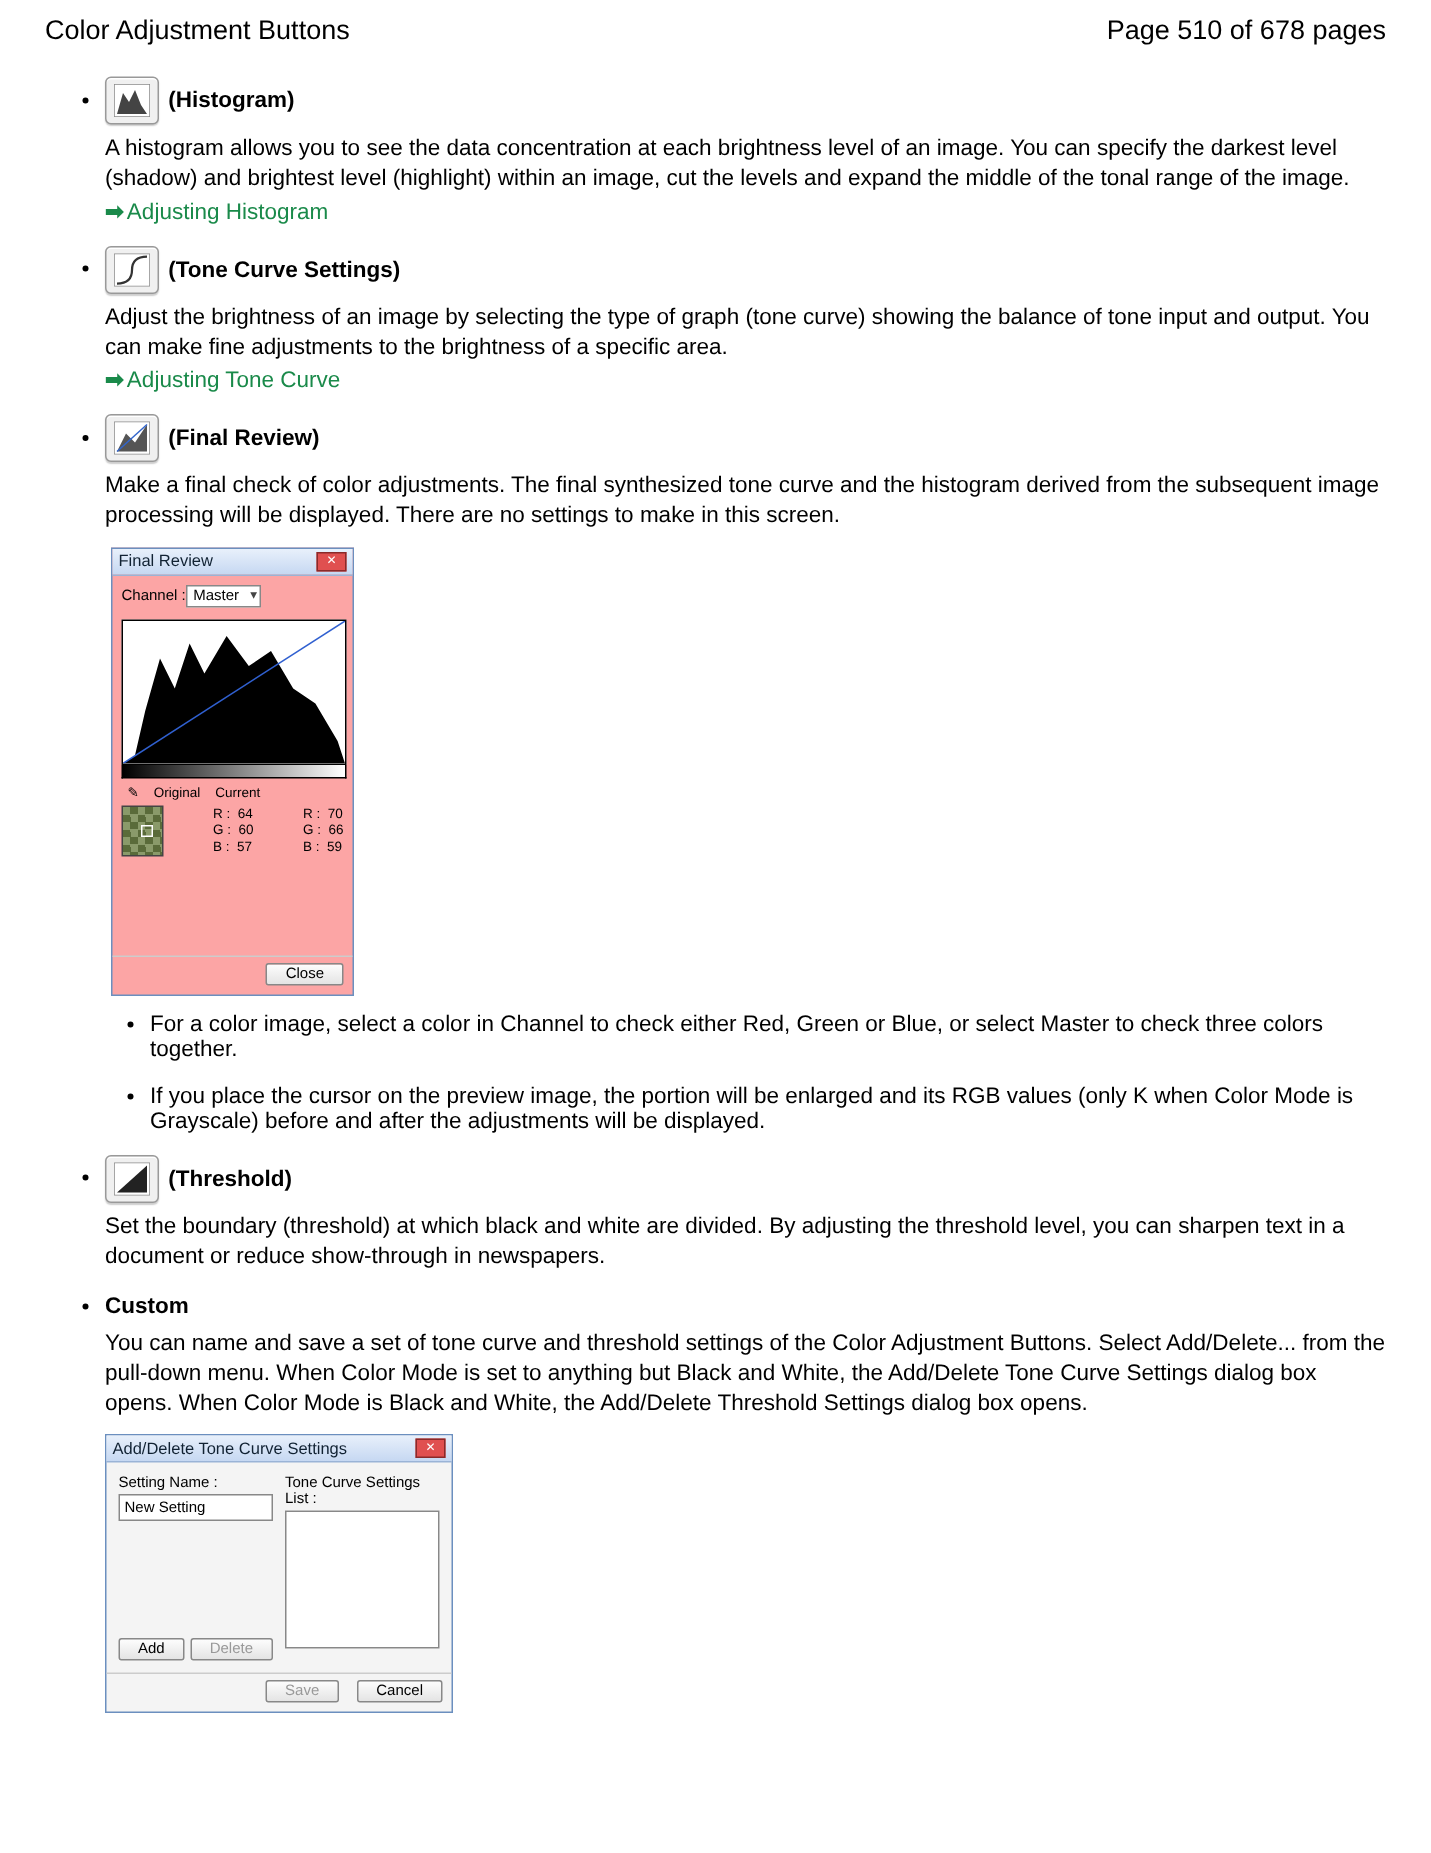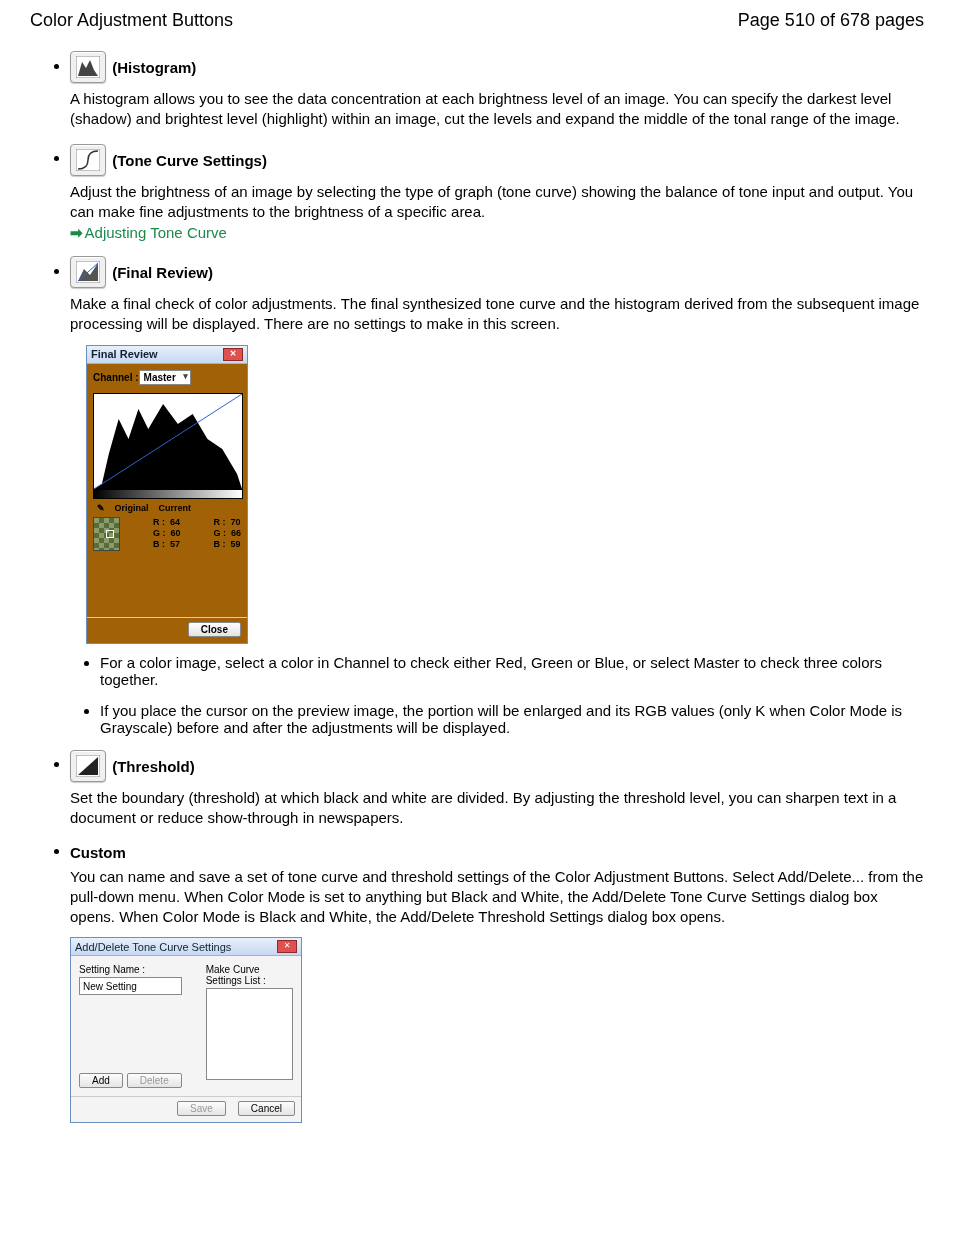--- a/index.html
+++ b/index.html
@@ -71,24 +71,23 @@
   .link-text {
     color: #1a8a4a;
   }
 
   
   .dialog {
     width: 160px;
     border: 1px solid #6b8fbf;
     font-family: Tahoma, Arial, sans-serif;
     font-size: 10px;
-    background: #a16207;
+    background: #fca5a5;
     margin-top: 10px;
-    margin-left: 16px;
-    font-weight: bold;
+    margin-left: 4px;
   }
   .dlg-title {
     background: linear-gradient(#e8f0fb, #c6d8f2);
     color: #123;
     padding: 2px 4px;
     font-size: 11px;
     border-bottom: 1px solid #9ab3d6;
     display: flex;
     justify-content: space-between;
     align-items: center;
@@ -193,21 +192,21 @@
     width: 230px;
     border: 1px solid #6b8fbf;
     font-family: Tahoma, Arial, sans-serif;
     font-size: 10px;
     background: #f4f4f4;
     margin-top: 10px;
   }
   .dlg2-body {
     padding: 8px;
     display: flex;
-    gap: 24px;
+    gap: 8px;
   }
   .col-left, .col-right {
     flex: 1;
     display: flex;
     flex-direction: column;
   }
   .lbl {
     font-size: 10px;
     margin-bottom: 2px;
   }
@@ -248,20 +247,23 @@
 
   <li>
     <span class="icon-box">
       <svg width="24" height="22" viewBox="0 0 24 22">
         <rect x="0" y="0" width="24" height="22" fill="#fff" stroke="#888"></rect>
         <polygon points="2,20 6,6 10,12 14,4 18,14 22,20" fill="#444"></polygon>
       </svg>
     </span>
     <span class="item-title">(Histogram)</span>
     <div class="desc">A histogram allows you to see the data concentration at each brightness level of an image. You can specify the darkest level (shadow) and brightest level (highlight) within an image, cut the levels and expand the middle of the tonal range of the image.</div>
+    <div class="link-row">
+      <span class="arrow">➡</span><span class="link-text">Adjusting Histogram</span>
+    </div>
   </li>
 
   <li>
     <span class="icon-box">
       <svg width="24" height="22" viewBox="0 0 24 22">
         <rect x="0" y="0" width="24" height="22" fill="#fff" stroke="#888"></rect>
         <path d="M2,20 Q12,20 12,11 Q12,2 22,2" stroke="#333" stroke-width="1.5" fill="none"></path>
       </svg>
     </span>
     <span class="item-title">(Tone Curve Settings)</span>
@@ -356,21 +358,21 @@
         <div class="col-left">
           <div class="lbl">Setting Name :</div>
           <div class="txtbox">New Setting</div>
           <div style="flex:1; min-height:70px;"></div>
           <div class="btn-row">
             <span class="btn">Add</span>
             <span class="btn disabled">Delete</span>
           </div>
         </div>
         <div class="col-right">
-          <div class="lbl">Make Curve Settings List :</div>
+          <div class="lbl">Tone Curve Settings List :</div>
           <div class="listbox"></div>
         </div>
       </div>
       <div class="dlg-footer">
         <span class="btn disabled">Save</span>
         <span class="btn">Cancel</span>
       </div>
     </div>
   </li>
 </ul>

